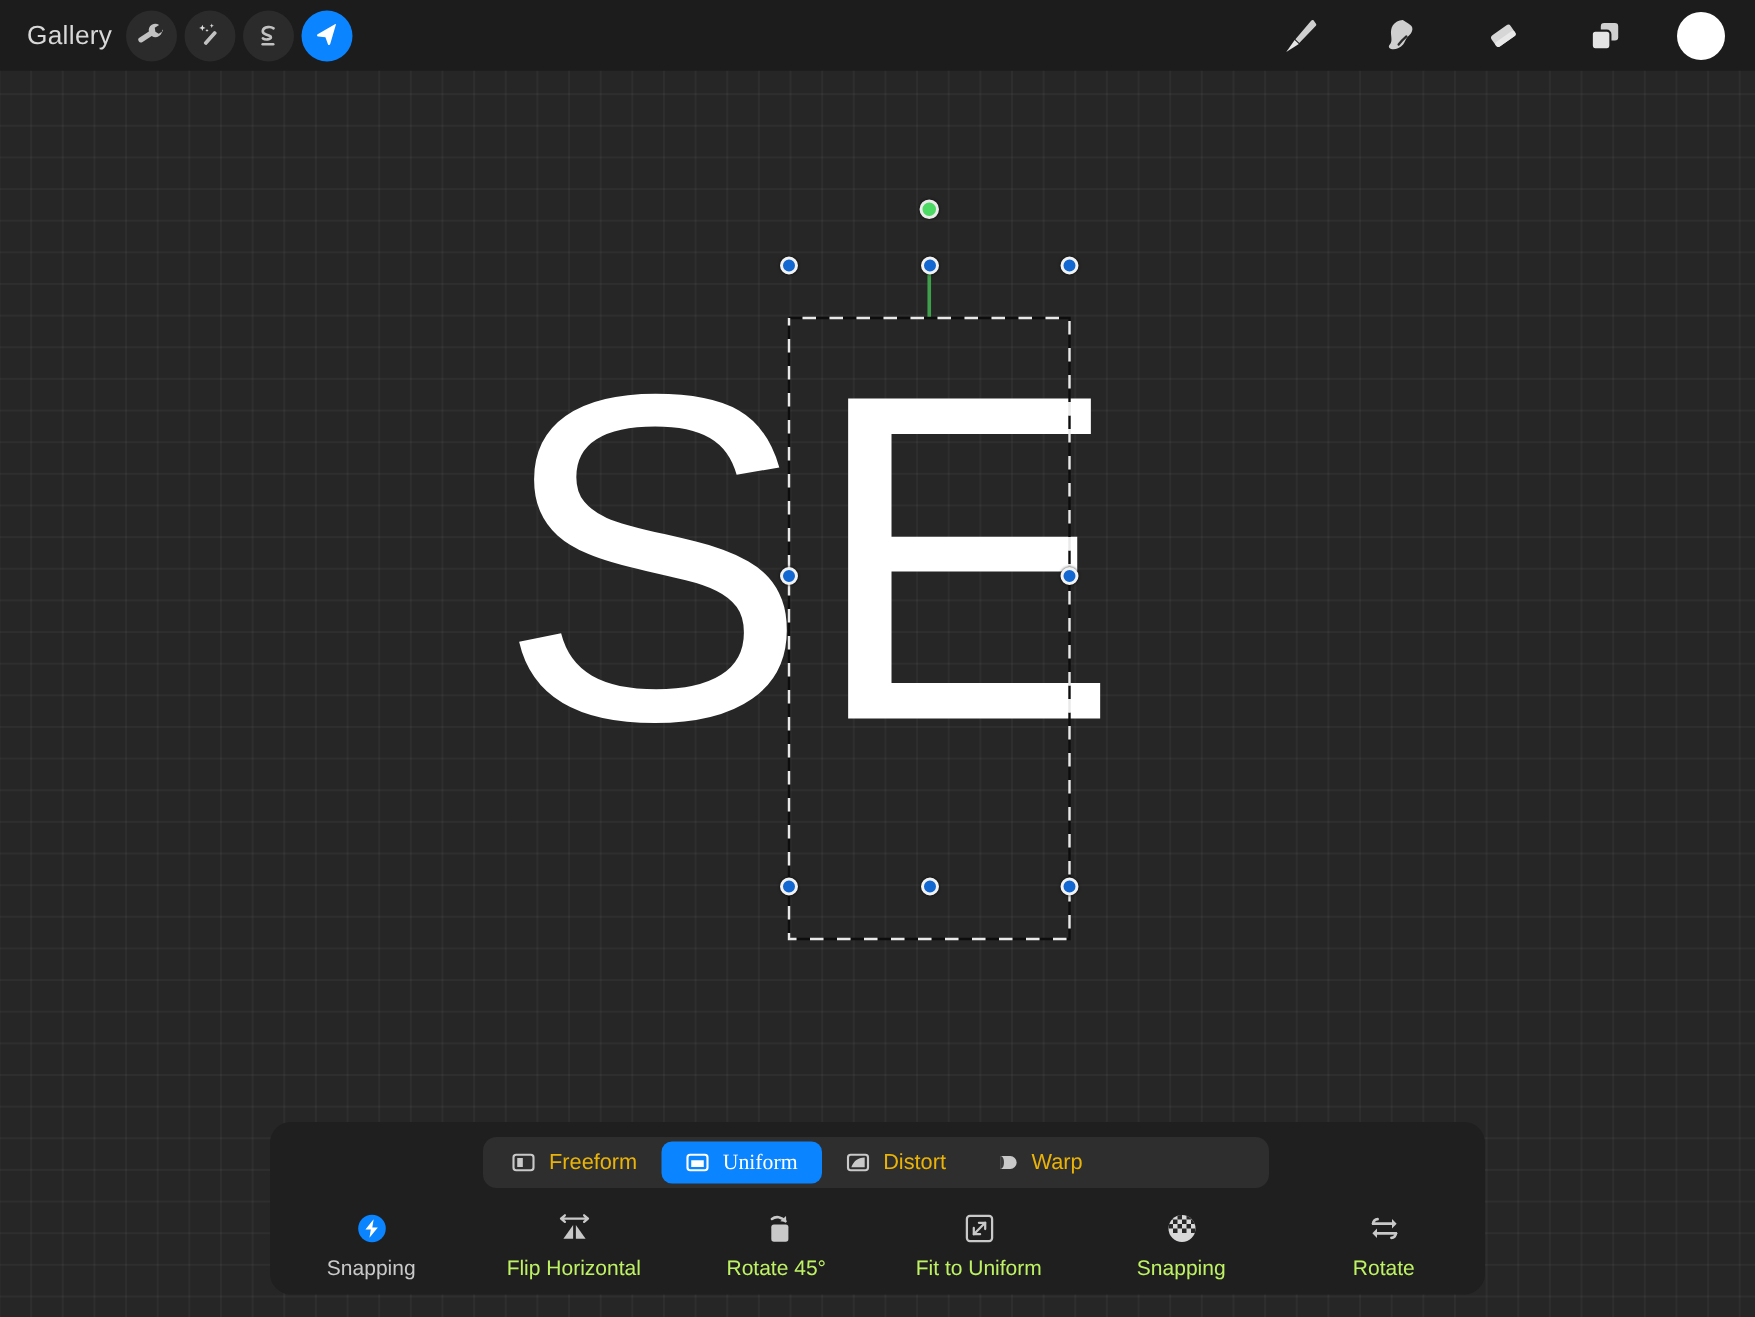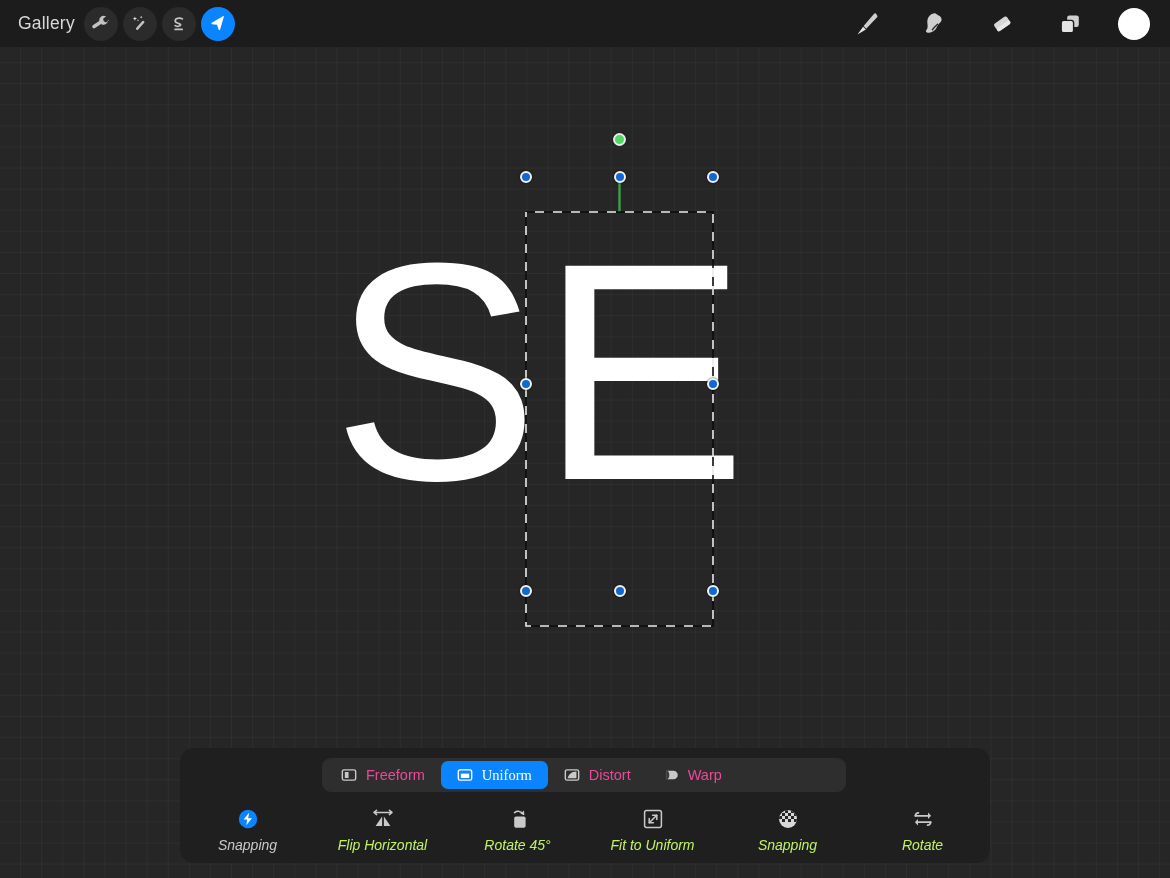--- a/index.html
+++ b/index.html
@@ -107,29 +107,29 @@
     background:#2e2e2e;
     border-radius:9px;
     display:flex; align-items:center;
     padding:3px;
   }
   .seg {
     height:28px; border-radius:7px;
     display:flex; align-items:center; justify-content:center;
     gap:9px;
     padding:0 16px;
-    color:#ec4899; font-size:14.5px;
+    color:#eab308; font-size:14.5px;
     white-space:nowrap;
   }
   .seg.active { background:#0a84ff; color:#ffffff;font-family:Liberation Serif, serif; }
   .seg svg { display:block; flex:0 0 auto; }
 
   .actions {
     position:absolute; left:0; top:56px; width:810px; height:59px;
-    display:flex; align-items:flex-start;font-style:italic;
+    display:flex; align-items:flex-start;
   }
   .action {
     flex:1 1 0;
     display:flex; flex-direction:column; align-items:center;
     gap:7px; padding-top:4px;
   }
   .action .ic { height:22px; display:flex; align-items:center; justify-content:center; }
   .action .lbl { color:#bef264; font-size:14px; white-space:nowrap; }
   .action.on .lbl { color:#c9c9c9; }
 </style>

